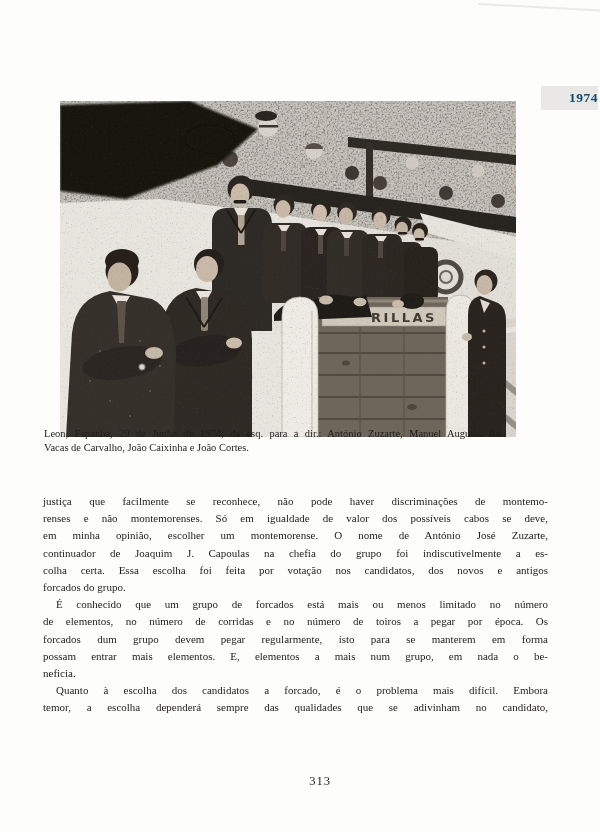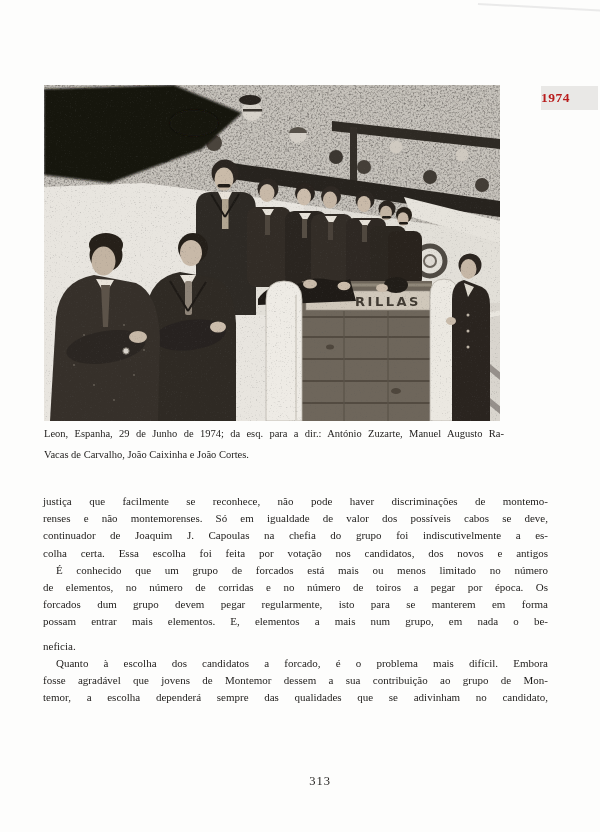--- a/index.html
+++ b/index.html
@@ -6,38 +6,38 @@
   .page{
     position:relative;width:600px;height:832px;background:#fdfdfc;
     font-family:"Liberation Serif", serif;color:#1f1d1b;overflow:hidden;
   }
   .artifact{
     position:absolute;top:3px;left:478px;width:130px;height:2px;
     background:#dadada;opacity:.55;transform:rotate(3deg);transform-origin:left top;
   }
   .year-box{
     position:absolute;left:541px;top:86px;width:57px;height:24px;
-    background:#e9e8e6;display:flex;align-items:center;justify-content:flex-start;
-    font-weight:bold;font-size:13.5px;letter-spacing:.5px;color:#b91c1c;
+    background:#e9e8e6;display:flex;align-items:center;justify-content:flex-end;
+    font-weight:bold;font-size:13.5px;letter-spacing:.5px;color:#0c4a6e;
   }
   .photo{
-    position:absolute;left:44px;top:85px;width:456px;height:316px;margin:0;
+    position:absolute;left:44px;top:85px;width:456px;height:316px;margin:16px;
     box-shadow:inset 0 0 34px rgba(0,0,0,.14);
   }
   .photo svg{display:block;}
   .caption{
     position:absolute;left:44px;top:427px;width:460px;
     font-size:10.5px;line-height:14.2px;
   }
   .body-text{
     position:absolute;left:43px;top:493px;width:505px;
     font-size:11px;line-height:17.2px;
   }
   .tline{text-align:justify;text-align-last:justify;}
-  .tline-last{text-align-last:left;margin-top:7px;}
+  .tline-last{text-align-last:left;}
   .para-indent .tline:first-child{text-indent:13px;}
   .pageno{
     position:absolute;left:0;top:774px;width:592px;text-align:center;
     font-size:12.5px;letter-spacing:1px;padding-left:24px;
   }
 </style>
 </head>
 <body>
 
 <div class="page">
@@ -252,32 +252,33 @@
 
   <div class="caption">
       <div class="tline">Leon, Espanha, 29 de Junho de 1974; da esq. para a dir.: António Zuzarte, Manuel Augusto Ra-</div>
       <div class="tline tline-last">Vacas de Carvalho, João Caixinha e João Cortes.</div>
     </div>
 
   <div class="body-text">
       <div class="para">
         <div class="tline">justiça que facilmente se reconhece, não pode haver discriminações de montemo-</div>
         <div class="tline">renses e não montemorenses. Só em igualdade de valor dos possíveis cabos se deve,</div>
+        <div class="tline">em minha opinião, escolher um montemorense. O nome de António José Zuzarte,</div>
         <div class="tline">continuador de Joaquim J. Capoulas na chefia do grupo foi indiscutivelmente a es-</div>
         <div class="tline">colha certa. Essa escolha foi feita por votação nos candidatos, dos novos e antigos</div>
+        <div class="tline tline-last">forcados do grupo.</div>
       </div>
       <div class="para para-indent">
         <div class="tline">É conhecido que um grupo de forcados está mais ou menos limitado no número</div>
         <div class="tline">de elementos, no número de corridas e no número de toiros a pegar por época. Os</div>
         <div class="tline">forcados dum grupo devem pegar regularmente, isto para se manterem em forma</div>
         <div class="tline">possam entrar mais elementos. E, elementos a mais num grupo, em nada o be-</div>
         <div class="tline tline-last">neficia.</div>
       </div>
       <div class="para para-indent">
         <div class="tline">Quanto à escolha dos candidatos a forcado, é o problema mais difícil. Embora</div>
-        <div class="tline">fosse agradável que jovens de Montemor dessem a sua contribuição ao grupo de Mon-</div>
         <div class="tline">temor, a escolha dependerá sempre das qualidades que se adivinham no candidato,</div>
       </div>
     </div>
 
   <div class="pageno">313</div>
 
 </div>
 
 </body></html>

